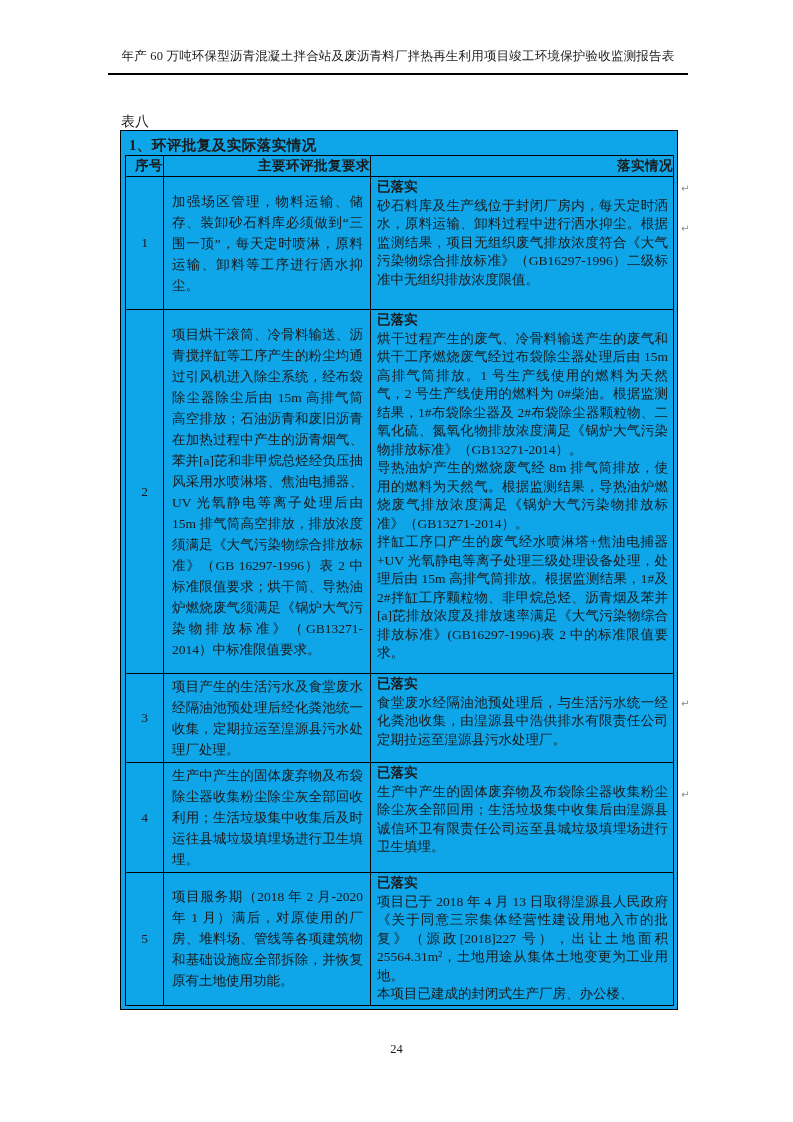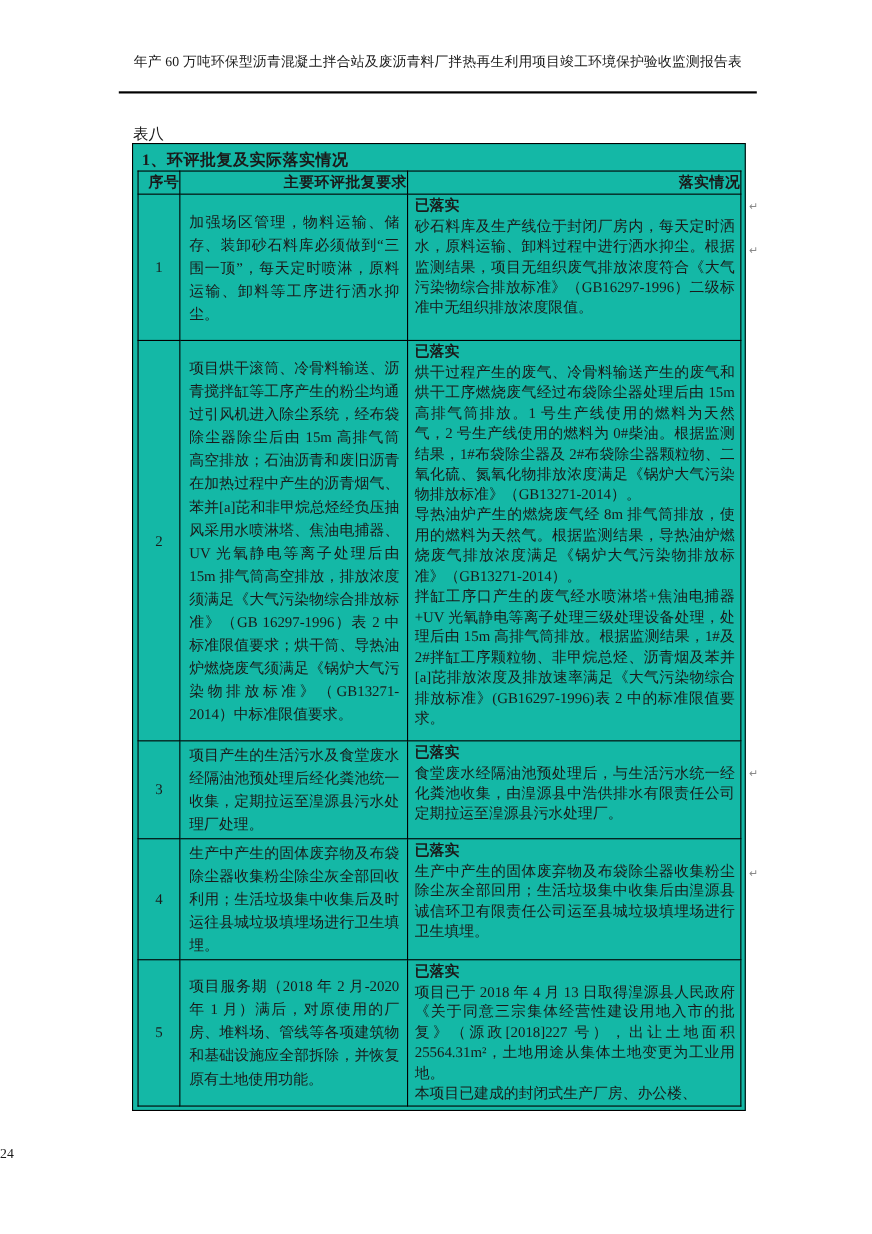--- a/index.html
+++ b/index.html
@@ -16,37 +16,37 @@
     overflow: hidden;
   }
   .doc-header {
     position: absolute;
     left: 108px;
     top: 48px;
     width: 580px;
     text-align: center;
     font-size: 12.5px;
     letter-spacing: 0.2px;
-    padding-bottom: 18px;
+    padding-bottom: 8px;
     border-bottom: 2.5px solid #000;
     white-space: nowrap;
   }
   .table-label {
     position: absolute;
     left: 121px;
     top: 113px;
     font-size: 14px;
   }
   .outer-table {
     position: absolute;
     left: 120px;
     top: 130px;
     width: 558px;
     border: 1.5px solid #000;
-    background: #14b8a6;
+    background: #0ea5e9;
   }
   .section-title {
     font-size: 14.5px;
     font-weight: bold;
     padding: 5px 8px 0 8px;
     letter-spacing: 0.5px;
   }
   .table-caption {
     font-size: 14px;
     font-weight: bold;
@@ -95,20 +95,21 @@
   tr.r1 { height: 133px; }
   tr.r2 { height: 364px; }
   tr.r3 { height: 86px;  }
   tr.r4 { height: 102px; }
   tr.r5 { height: 131px; }
   .page-number {
     position: absolute;
     top: 1042px;
     left: 0;
     width: 100%;
+    text-align: center;
     font-size: 12.5px;
   }
   .pmark {
     position: absolute;
     font-size: 10px;
     color: #8a8a8a;
     font-family: "DejaVu Sans", sans-serif;
   }
   .pm1 { left: 681px; top: 183px; }
   .pm2 { left: 681px; top: 223px; }

